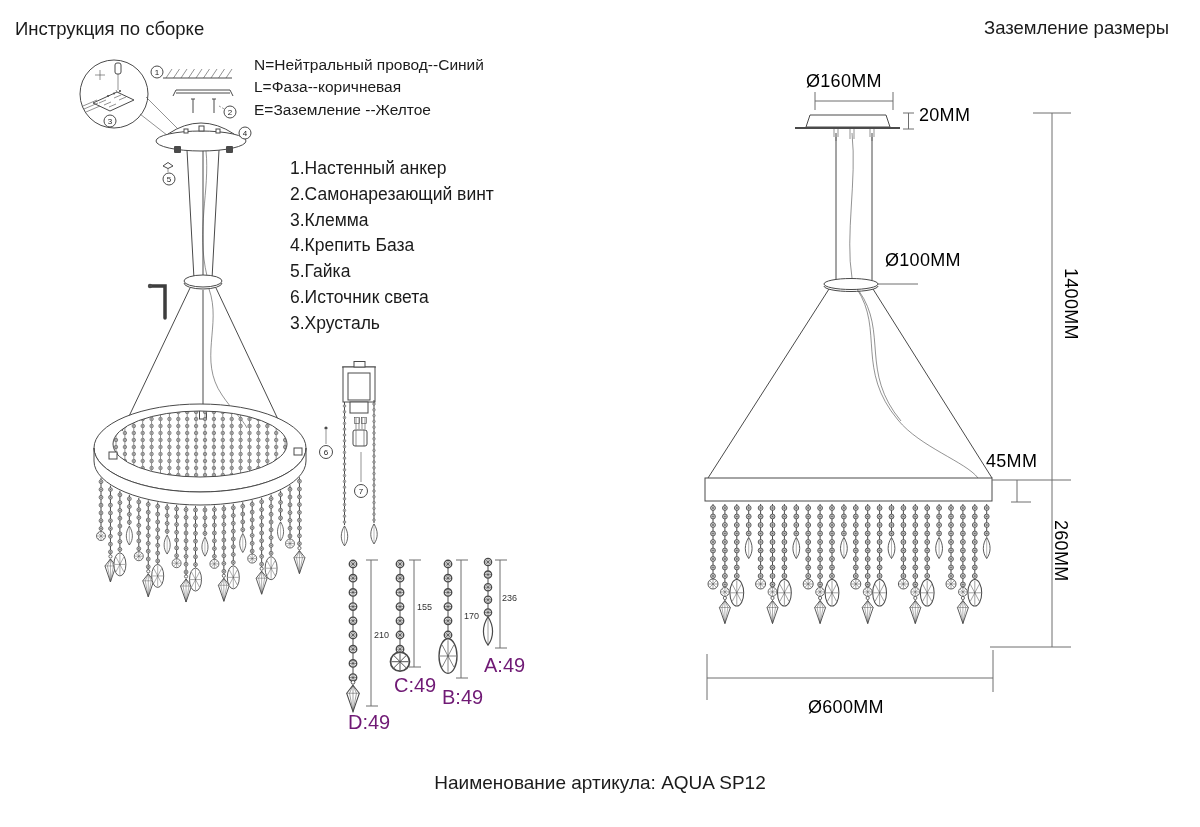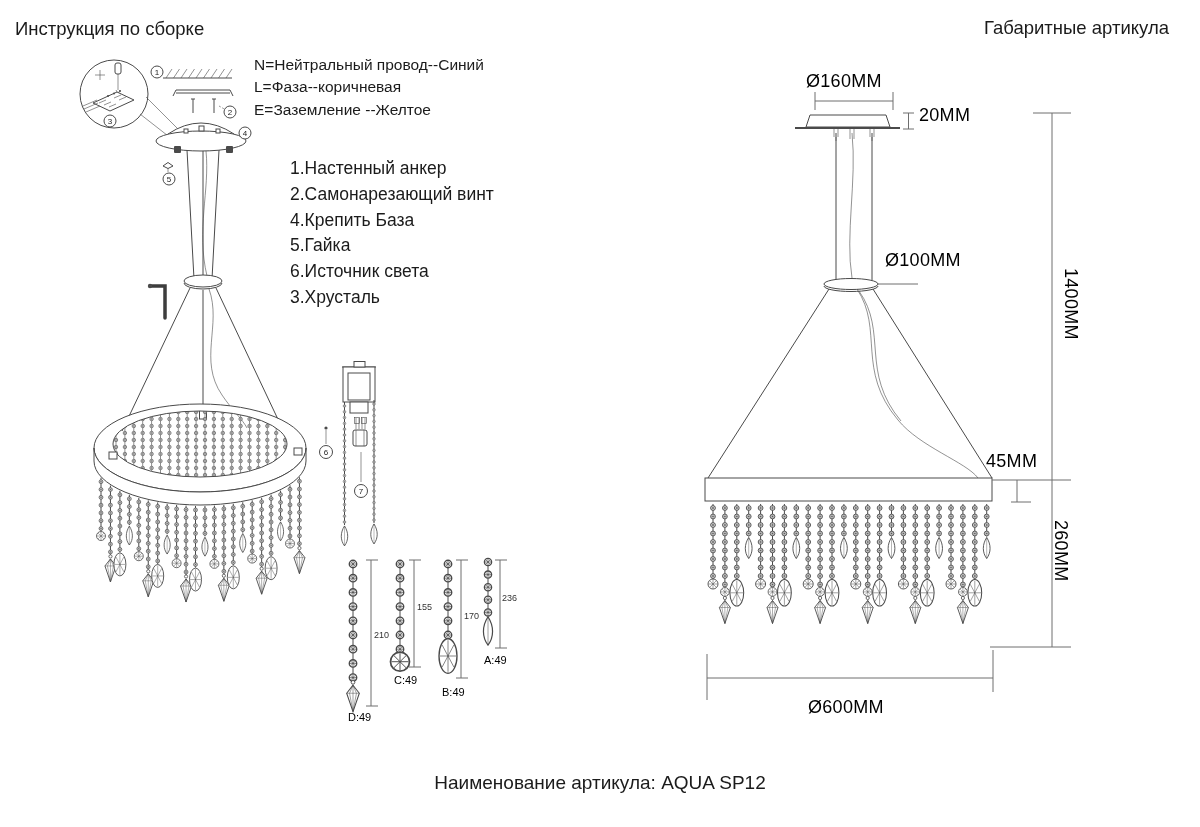--- a/index.html
+++ b/index.html
@@ -4,21 +4,21 @@
 <style>
   html,body{margin:0;padding:0;background:#fff}
   .page{position:relative;width:1200px;height:827px;background:#fff;
         font-family:"Liberation Sans",sans-serif;color:#1b1b1b;overflow:hidden}
   .abs{position:absolute;white-space:nowrap}
   .ttl{font-size:18.5px;font-weight:normal}
   .legend{font-size:15.5px;line-height:22.4px}
   .parts{font-size:17.5px;line-height:25.8px}
   .dimlbl{font-size:18px;color:#000000;letter-spacing:.3px}
   .vert{writing-mode:vertical-rl}
-  .minilbl{font-size:11px;color:#000000}
+  .minilbl{font-size:20px;color:#701a75}
   .minidim{font-size:9px;color:#333}
   .footer{left:0;width:1200px;text-align:center;font-size:19px}
   svg{position:absolute;left:0;top:0}
   .ln{stroke:#4a4a4a;stroke-width:1;fill:none}
   .th{stroke:#4a4a4a;stroke-width:.6;fill:none}
   .dimln{stroke:#6e6e6e;stroke-width:1;fill:none}
   .wh{fill:#fff;stroke:#4a4a4a;stroke-width:1}
   .dark{fill:#4a4a4a;stroke:none}
   svg text{font-family:"Liberation Sans",sans-serif;font-size:8px;fill:#1b1b1b;text-anchor:middle}
 </style>
@@ -964,31 +964,32 @@
         </g>
 
       <path d="M992,480 H1071 M1017,480 V502 M1011,502 H1031" class="dimln"></path>
       <path d="M1052,113 V647 M1033,113 H1071 M990,647 H1071" class="dimln"></path>
 
       <path d="M707,654 V700 M993,650 V692 M707,678 H993" class="dimln"></path>
     </g>
   </svg>
 
   <div class="abs ttl" style="left:15px;top:18px">Инструкция по сборке</div>
-  <div class="abs ttl" style="left:984px;top:17px">Габаритные артикула</div>
+  <div class="abs ttl" style="left:984px;top:17px">Заземление размеры</div>
 
   <div class="abs legend" style="left:254px;top:54px">
     <div>N=Нейтральный провод--Синий</div>
     <div>L=Фаза--коричневая</div>
     <div>E=Заземление --Желтое</div>
   </div>
 
   <div class="abs parts" style="left:290px;top:156px">
     <div>1.Настенный анкер</div>
     <div>2.Самонарезающий винт</div>
+    <div>3.Клемма</div>
     <div>4.Крепить База</div>
     <div>5.Гайка</div>
     <div>6.Источник света</div>
     <div>3.Хрусталь</div>
   </div>
 
   <span class="abs minidim" style="left:374px;top:630px">210</span>
   <span class="abs minidim" style="left:417px;top:602px">155</span>
   <span class="abs minidim" style="left:464px;top:611px">170</span>
   <span class="abs minidim" style="left:502px;top:593px">236</span>

